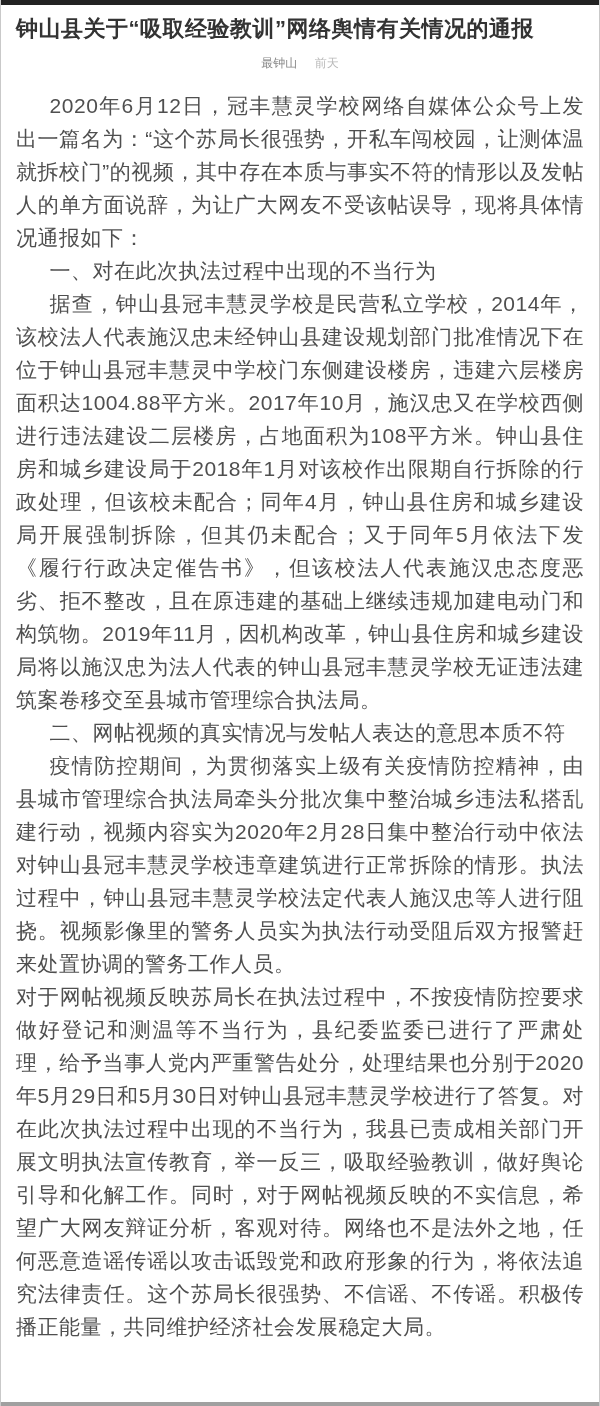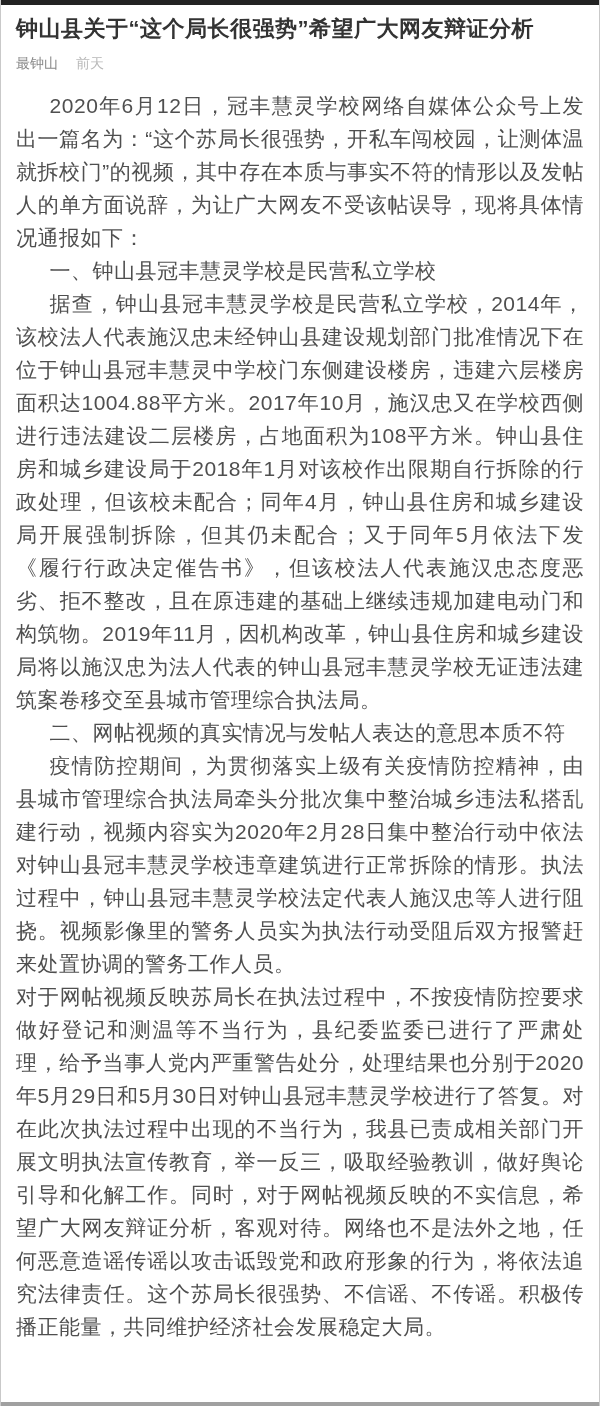--- a/index.html
+++ b/index.html
@@ -34,22 +34,23 @@
   .title {
     padding: 14px 15px 0 15px;
     font-size: 22px;
     line-height: 30px;
     font-weight: bold;
     color: #333333;
     letter-spacing: 0.5px;
   }
   .byline {
     padding: 10px 15px 0 15px;
-    font-size: 14px;
+    font-size: 12px;
     line-height: 18px;
+    text-align: center;
   }
   .byline .author {
     color: #888888;
     margin-right: 14px;
     cursor: pointer;
   }
   .byline .time {
     color: #b9b9b9;
   }
   .content {
@@ -68,30 +69,30 @@
   .para.no-indent {
     text-indent: 0;
   }
 </style>
 </head>
 <body>
 
 <div class="page">
   <div class="top-bar"></div>
 
-  <div class="title">钟山县关于“这个局长很强势”希望广大网友辩证分析</div>
+  <div class="title">钟山县关于“吸取经验教训”网络舆情有关情况的通报</div>
 
   <div class="byline">
     <span class="author">最钟山</span>
     <span class="time">前天</span>
   </div>
 
   <div class="content">
     <p class="para">2020年6月12日，冠丰慧灵学校网络自媒体公众号上发出一篇名为：“这个苏局长很强势，开私车闯校园，让测体温就拆校门”的视频，其中存在本质与事实不符的情形以及发帖人的单方面说辞，为让广大网友不受该帖误导，现将具体情况通报如下：</p>
-    <p class="para">一、钟山县冠丰慧灵学校是民营私立学校</p>
+    <p class="para">一、对在此次执法过程中出现的不当行为</p>
     <p class="para">据查，钟山县冠丰慧灵学校是民营私立学校，2014年，该校法人代表施汉忠未经钟山县建设规划部门批准情况下在位于钟山县冠丰慧灵中学校门东侧建设楼房，违建六层楼房面积达1004.88平方米。2017年10月，施汉忠又在学校西侧进行违法建设二层楼房，占地面积为108平方米。钟山县住房和城乡建设局于2018年1月对该校作出限期自行拆除的行政处理，但该校未配合；同年4月，钟山县住房和城乡建设局开展强制拆除，但其仍未配合；又于同年5月依法下发《履行行政决定催告书》，但该校法人代表施汉忠态度恶劣、拒不整改，且在原违建的基础上继续违规加建电动门和构筑物。2019年11月，因机构改革，钟山县住房和城乡建设局将以施汉忠为法人代表的钟山县冠丰慧灵学校无证违法建筑案卷移交至县城市管理综合执法局。</p>
     <p class="para">二、网帖视频的真实情况与发帖人表达的意思本质不符</p>
     <p class="para">疫情防控期间，为贯彻落实上级有关疫情防控精神，由县城市管理综合执法局牵头分批次集中整治城乡违法私搭乱建行动，视频内容实为2020年2月28日集中整治行动中依法对钟山县冠丰慧灵学校违章建筑进行正常拆除的情形。执法过程中，钟山县冠丰慧灵学校法定代表人施汉忠等人进行阻挠。视频影像里的警务人员实为执法行动受阻后双方报警赶来处置协调的警务工作人员。</p>
     <p class="para no-indent">对于网帖视频反映苏局长在执法过程中，不按疫情防控要求做好登记和测温等不当行为，县纪委监委已进行了严肃处理，给予当事人党内严重警告处分，处理结果也分别于2020年5月29日和5月30日对钟山县冠丰慧灵学校进行了答复。对在此次执法过程中出现的不当行为，我县已责成相关部门开展文明执法宣传教育，举一反三，吸取经验教训，做好舆论引导和化解工作。同时，对于网帖视频反映的不实信息，希望广大网友辩证分析，客观对待。网络也不是法外之地，任何恶意造谣传谣以攻击诋毁党和政府形象的行为，将依法追究法律责任。这个苏局长很强势、不信谣、不传谣。积极传播正能量，共同维护经济社会发展稳定大局。</p>
   </div>
 
   <div class="bottom-bar"></div>
 </div>
 
 </body></html>

